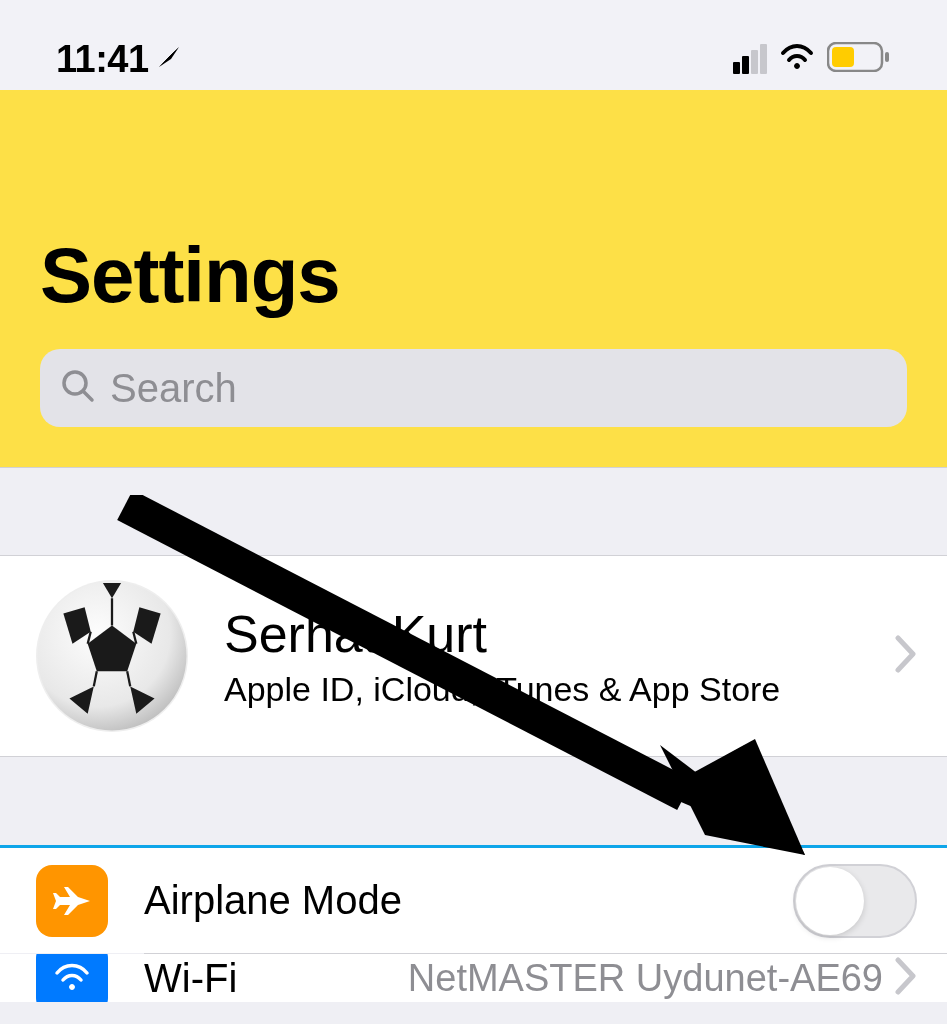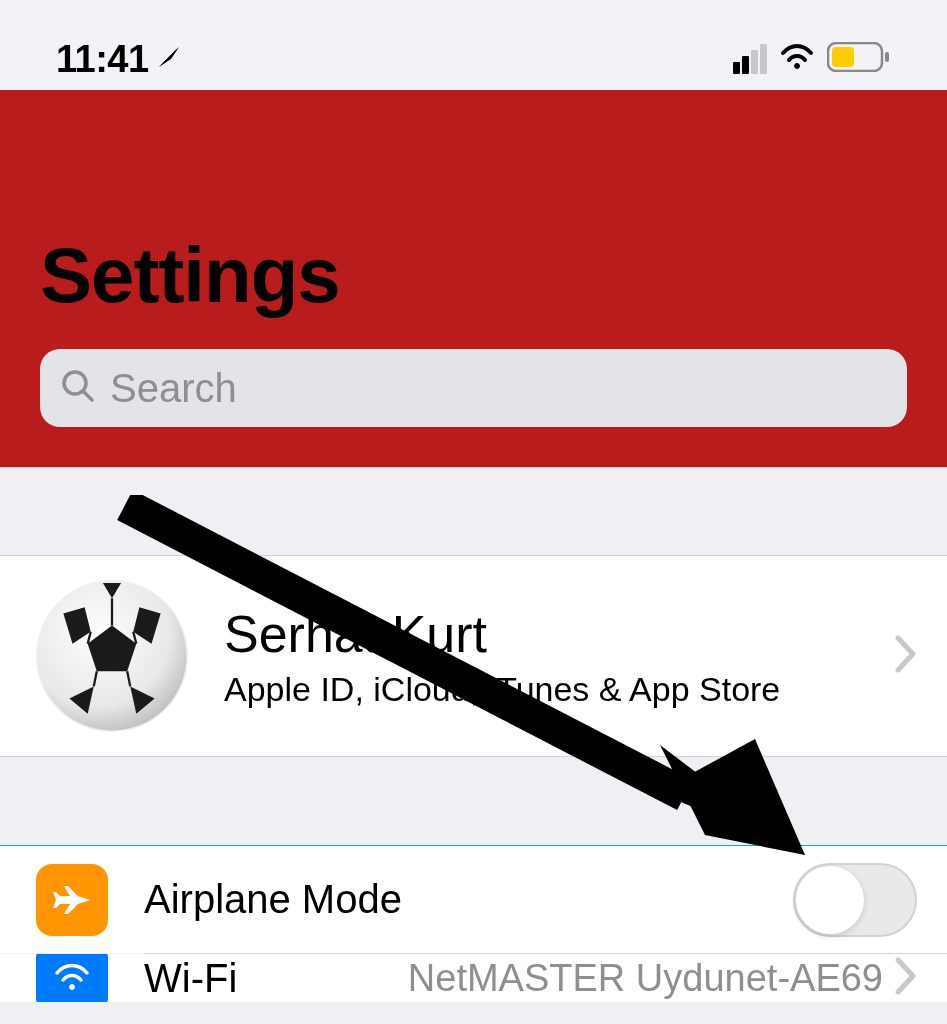--- a/index.html
+++ b/index.html
@@ -56,21 +56,21 @@
     .bar2 { height: 18px; background: #000; }
     .bar3 { height: 24px; background: #c7c7cc; }
     .bar4 { height: 30px; background: #c7c7cc; }
     .wifi-icon {
       display: inline-block;
     }
     .battery {
       display: inline-block;
     }
     .header-section {
-      background: #b91c1c;
+      background: #fde047;
       padding: 140px 40px 40px 40px;
     }
     .page-title {
       font-size: 78px;
       font-weight: 800;
       letter-spacing: -1px;
       color: #000;
       margin-bottom: 28px;
     }
     .search-container {
@@ -145,21 +145,21 @@
       background: #efeff4;
     }
     .setting-cell {
       background: #fff;
       display: flex;
       align-items: center;
       padding: 0 30px 0 36px;
       height: 108px;
     }
     .setting-cell.first {
-      border-top: 1px solid #0ea5e9;
+      border-top: 3px solid #0ea5e9;
     }
     .setting-icon-box {
       width: 72px;
       height: 72px;
       border-radius: 16px;
       display: flex;
       align-items: center;
       justify-content: center;
       flex-shrink: 0;
     }

